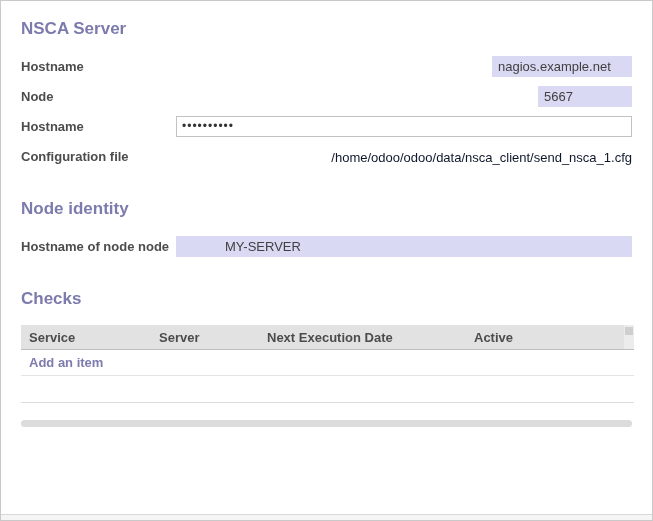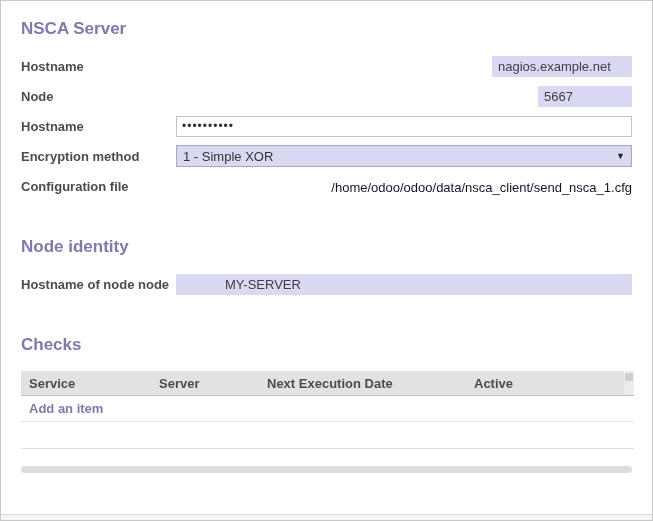--- a/index.html
+++ b/index.html
@@ -19,21 +19,21 @@
   }
   .content {
     padding: 18px 20px 0 20px;
   }
   h2.section-title {
     color: #7c7bad;
     font-size: 17px;
     font-weight: bold;
     margin: 0 0 16px 0;
   }
-  h2.section-title.spaced { margin-top: 40px; }
+  h2.section-title.spaced { margin-top: 32px; }
 
   .form-row {
     display: flex;
     align-items: center;
     margin-bottom: 8px;
     min-height: 22px;
   }
   .form-label {
     width: 155px;
     flex-shrink: 0;
@@ -171,29 +171,20 @@
       </div>
     </div>
 
     <div class="form-row">
       <div class="form-label">Hostname</div>
       <div class="field-area">
         <input class="white-input" type="text" value="••••••••••" style="">
       </div>
     </div>
 
-    <div class="form-row">
-      <div class="form-label">Encryption method</div>
-      <div class="field-area">
-        <div class="select-box">
-          <span>1 - Simple XOR</span>
-          <span class="select-arrow">▼</span>
-        </div>
-      </div>
-    </div>
 
     <div class="form-row">
       <div class="form-label">Configuration file</div>
       <div class="field-area">
         <span class="plain-value">/home/odoo/odoo/data/nsca_client/send_nsca_1.cfg</span>
       </div>
     </div>
 
     <h2 class="section-title spaced">Node identity</h2>
 

